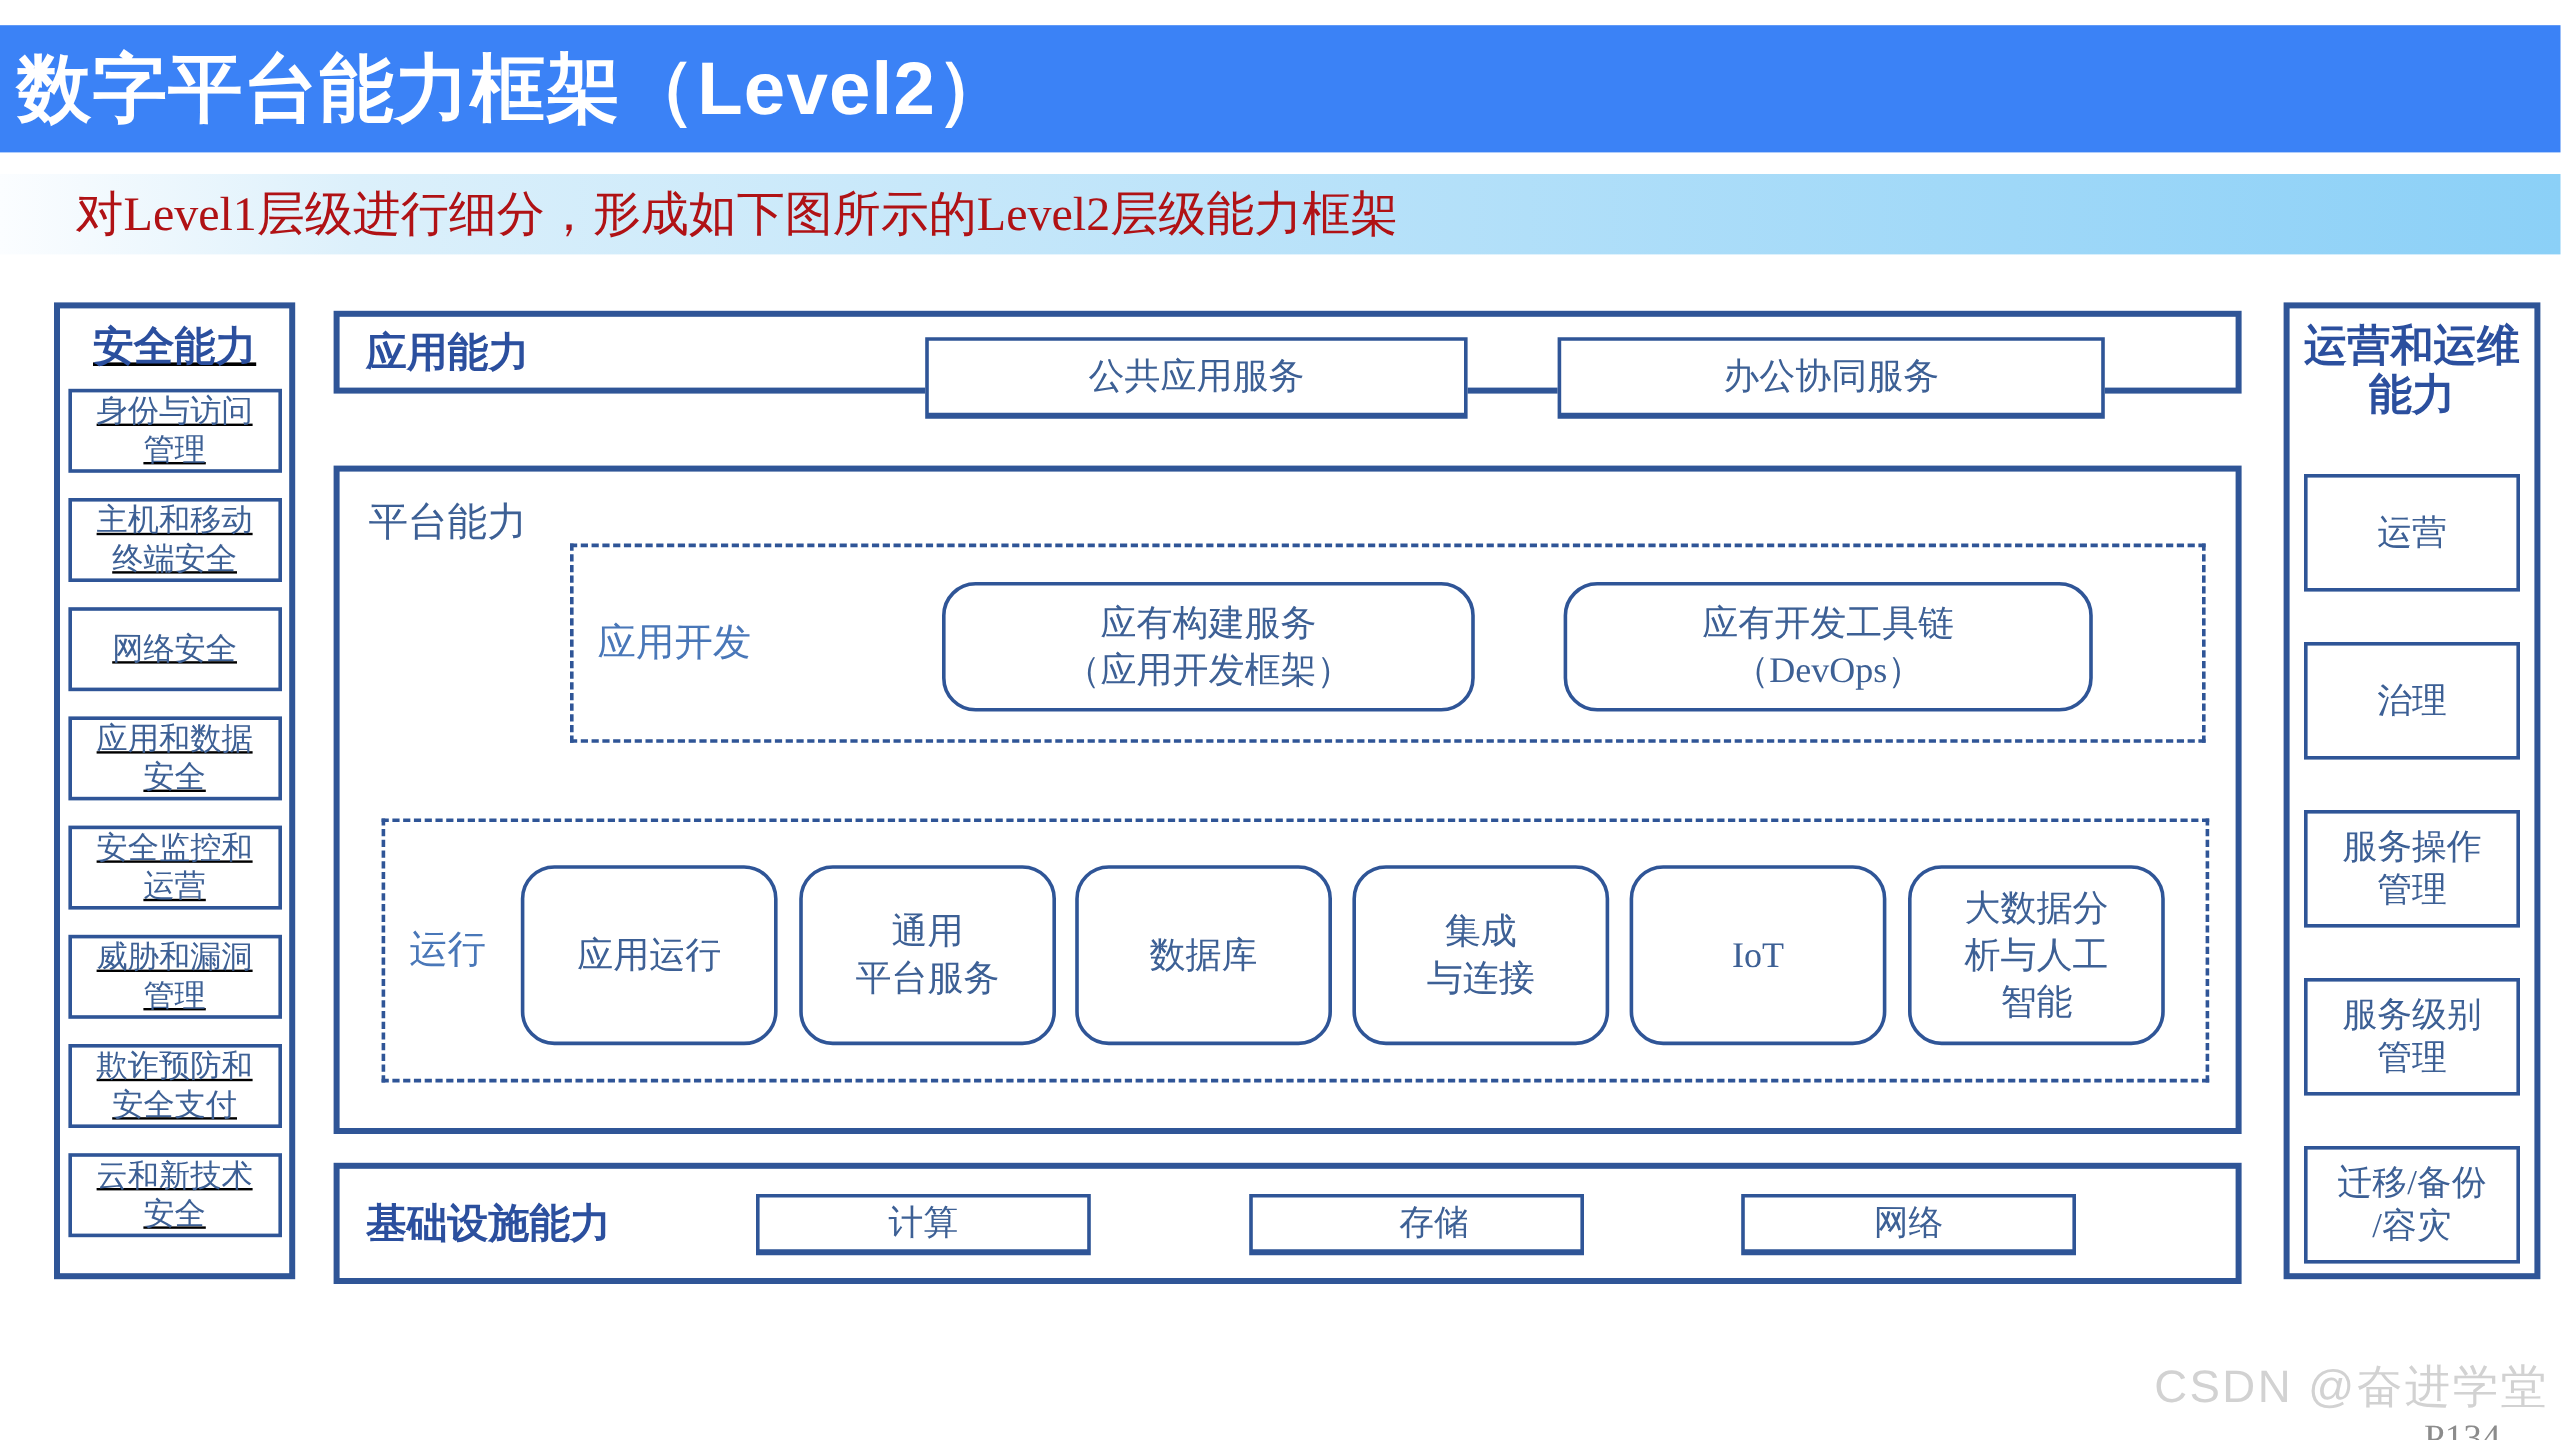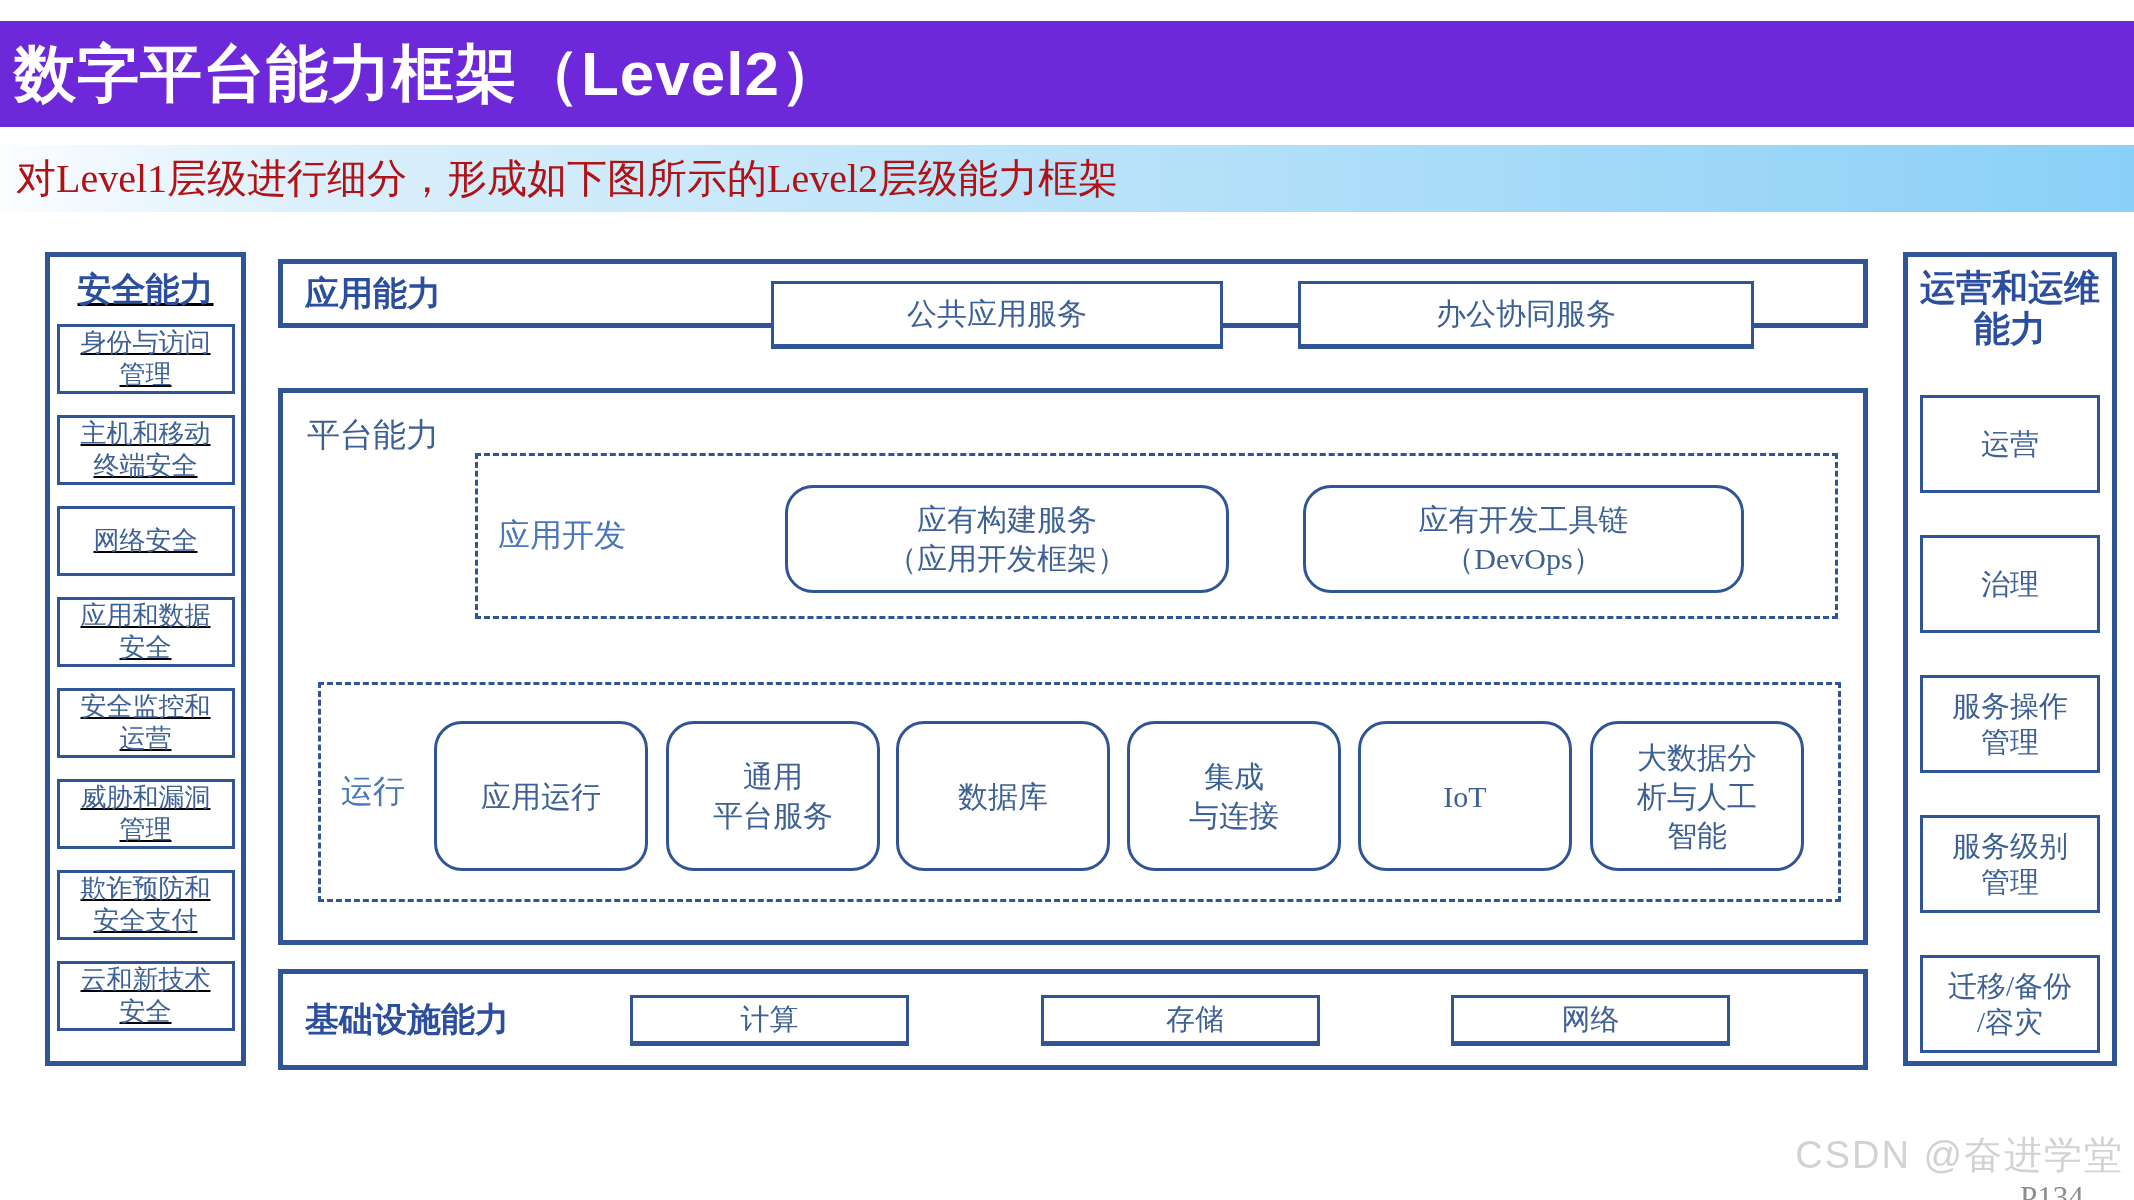--- a/index.html
+++ b/index.html
@@ -4,31 +4,31 @@
 <style>
   * { margin:0; padding:0; box-sizing:border-box; }
   html,body { background:#ffffff; }
   .slide{
     position:relative; width:2134px; height:1200px; background:#ffffff;
     font-family:"Liberation Sans", sans-serif; overflow:hidden;
   }
   
   .titlebar{
     position:absolute; left:0; top:21px; width:2134px; height:106px;
-    background:#6d28d9; display:flex; align-items:center;
+    background:#3b82f6; display:flex; align-items:center;
   }
   .titlebar h1{
     color:#ffffff; font-size:62px; font-weight:bold; padding-left:14px;
     letter-spacing:1px; white-space:nowrap;
   }
   
   .subtitle-band{
     position:absolute; left:0; top:145px; width:2134px; height:67px;
     background:linear-gradient(90deg,#FBFDFF 0%, #DCF0FB 14%, #8BD0F7 100%);
-    display:flex; align-items:center;
+    display:flex; align-items:center;padding-left:47px;
   }
   .subtitle-band span{
     font-family:"Liberation Serif", serif; color:#B01215; font-size:40px;
     padding-left:16px; white-space:nowrap;
   }
   
   .panel, .layer{ position:absolute; border:5px solid #2F5597; background:#ffffff; }
   .panel-heading{
     color:#2B4F9E; font-weight:bold; text-align:center; white-space:pre-line;
   }

